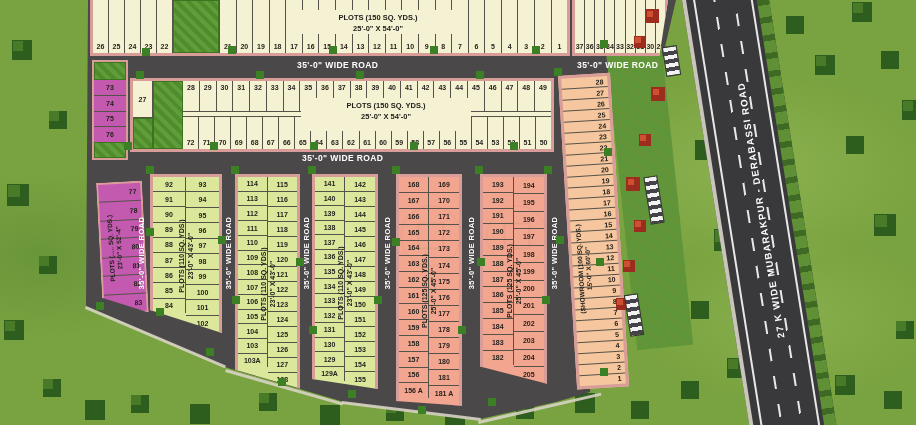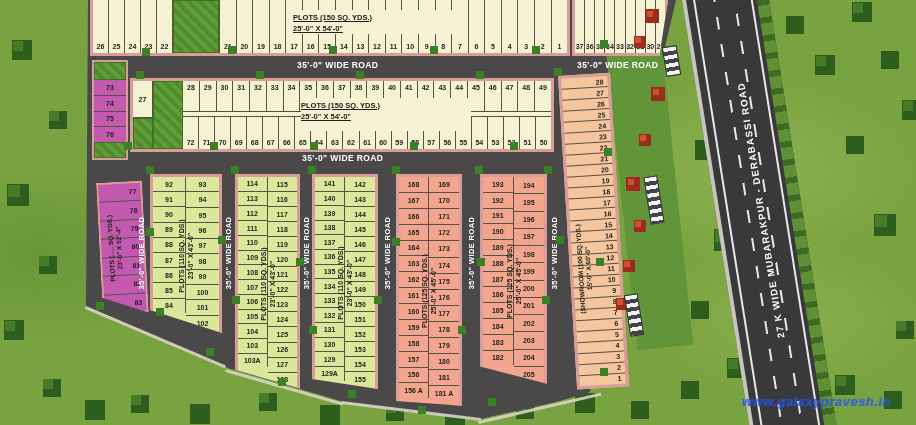--- a/index.html
+++ b/index.html
@@ -36,22 +36,22 @@
         font:700 7px "Liberation Sans",sans-serif;color:#26231d;border-bottom:1px solid #56524a;
         white-space:nowrap;box-sizing:border-box;}
   .vlist .cell:last-child{border-bottom:none;}
   .vlist.rnum .cell{justify-content:flex-end;padding-right:4px;}
   .subcol{position:absolute;top:0;}
   .subcol.l{left:0;width:50%;border-right:1px solid #56524a;}
   .subcol.r{right:0;width:50%;}
   .blklabel{position:absolute;left:50%;top:50%;transform:translate(-50%,-50%) rotate(-90deg);
         text-align:center;font:700 7px "Liberation Sans",sans-serif;color:#21201b;line-height:9px;white-space:nowrap;z-index:6;}
   .blklabel.small{font-size:6.5px;line-height:8px;}
-  .band{position:absolute;background:#f5f1d3;text-align:left;z-index:5;
-        font:700 7.5px "Liberation Sans",sans-serif;color:#21201b;line-height:11px;padding-top:2px;text-decoration:underline;}
+  .band{position:absolute;background:#f5f1d3;text-align:center;z-index:5;
+        font:700 7.5px "Liberation Sans",sans-serif;color:#21201b;line-height:11px;padding-top:2px;}
   .roadlabel{position:absolute;font:700 8.5px "Liberation Sans",sans-serif;color:#fff;white-space:nowrap;letter-spacing:.4px;z-index:8;}
   .roadlabel.vert{transform:translate(-50%,-50%) rotate(-90deg);font-size:7.5px;}
   .highway{position:absolute;left:681px;top:-6px;width:82px;height:452px;background:#39393b;
         transform:rotate(-9deg);transform-origin:top left;border-left:4px solid #c9c5ba;z-index:9;}
   .lane{position:absolute;top:0;bottom:0;width:2px;}
   .lane.solid{background:#e8e8e8;}
   .lane.dashed{background:repeating-linear-gradient(to bottom,#e8e8e8 0 13px,transparent 13px 28px);}
   .verge{position:absolute;right:0;top:0;bottom:0;width:12px;background:#5f9035;
         background-image:repeating-linear-gradient(to bottom, rgba(40,80,25,.6) 0 6px, transparent 6px 18px);}
   .hwy-label{position:absolute;left:50%;top:50%;transform:translate(-50%,-50%) rotate(-90deg);
@@ -496,15 +496,14 @@
     <div class="lane dashed" style="left:47px;"></div>
     <div class="lane solid" style="left:64px;"></div>
     <div class="verge"></div>
     <div class="hwy-label">27 K WIDE MUBARAKPUR - DERABASSI ROAD</div>
   </div>
 
   <div class="zebra" style="left:664px;top:46px;width:13px;height:28px;"></div>
   <div class="zebra" style="left:647px;top:176px;width:12px;height:46px;"></div>
   <div class="zebra" style="left:627px;top:294px;width:12px;height:40px;"></div>
 
-  <div class="watermark" style="left:742px;top:394px;">www.galaxypravesh.in</div>
 
 </div>
 
 </body></html>

